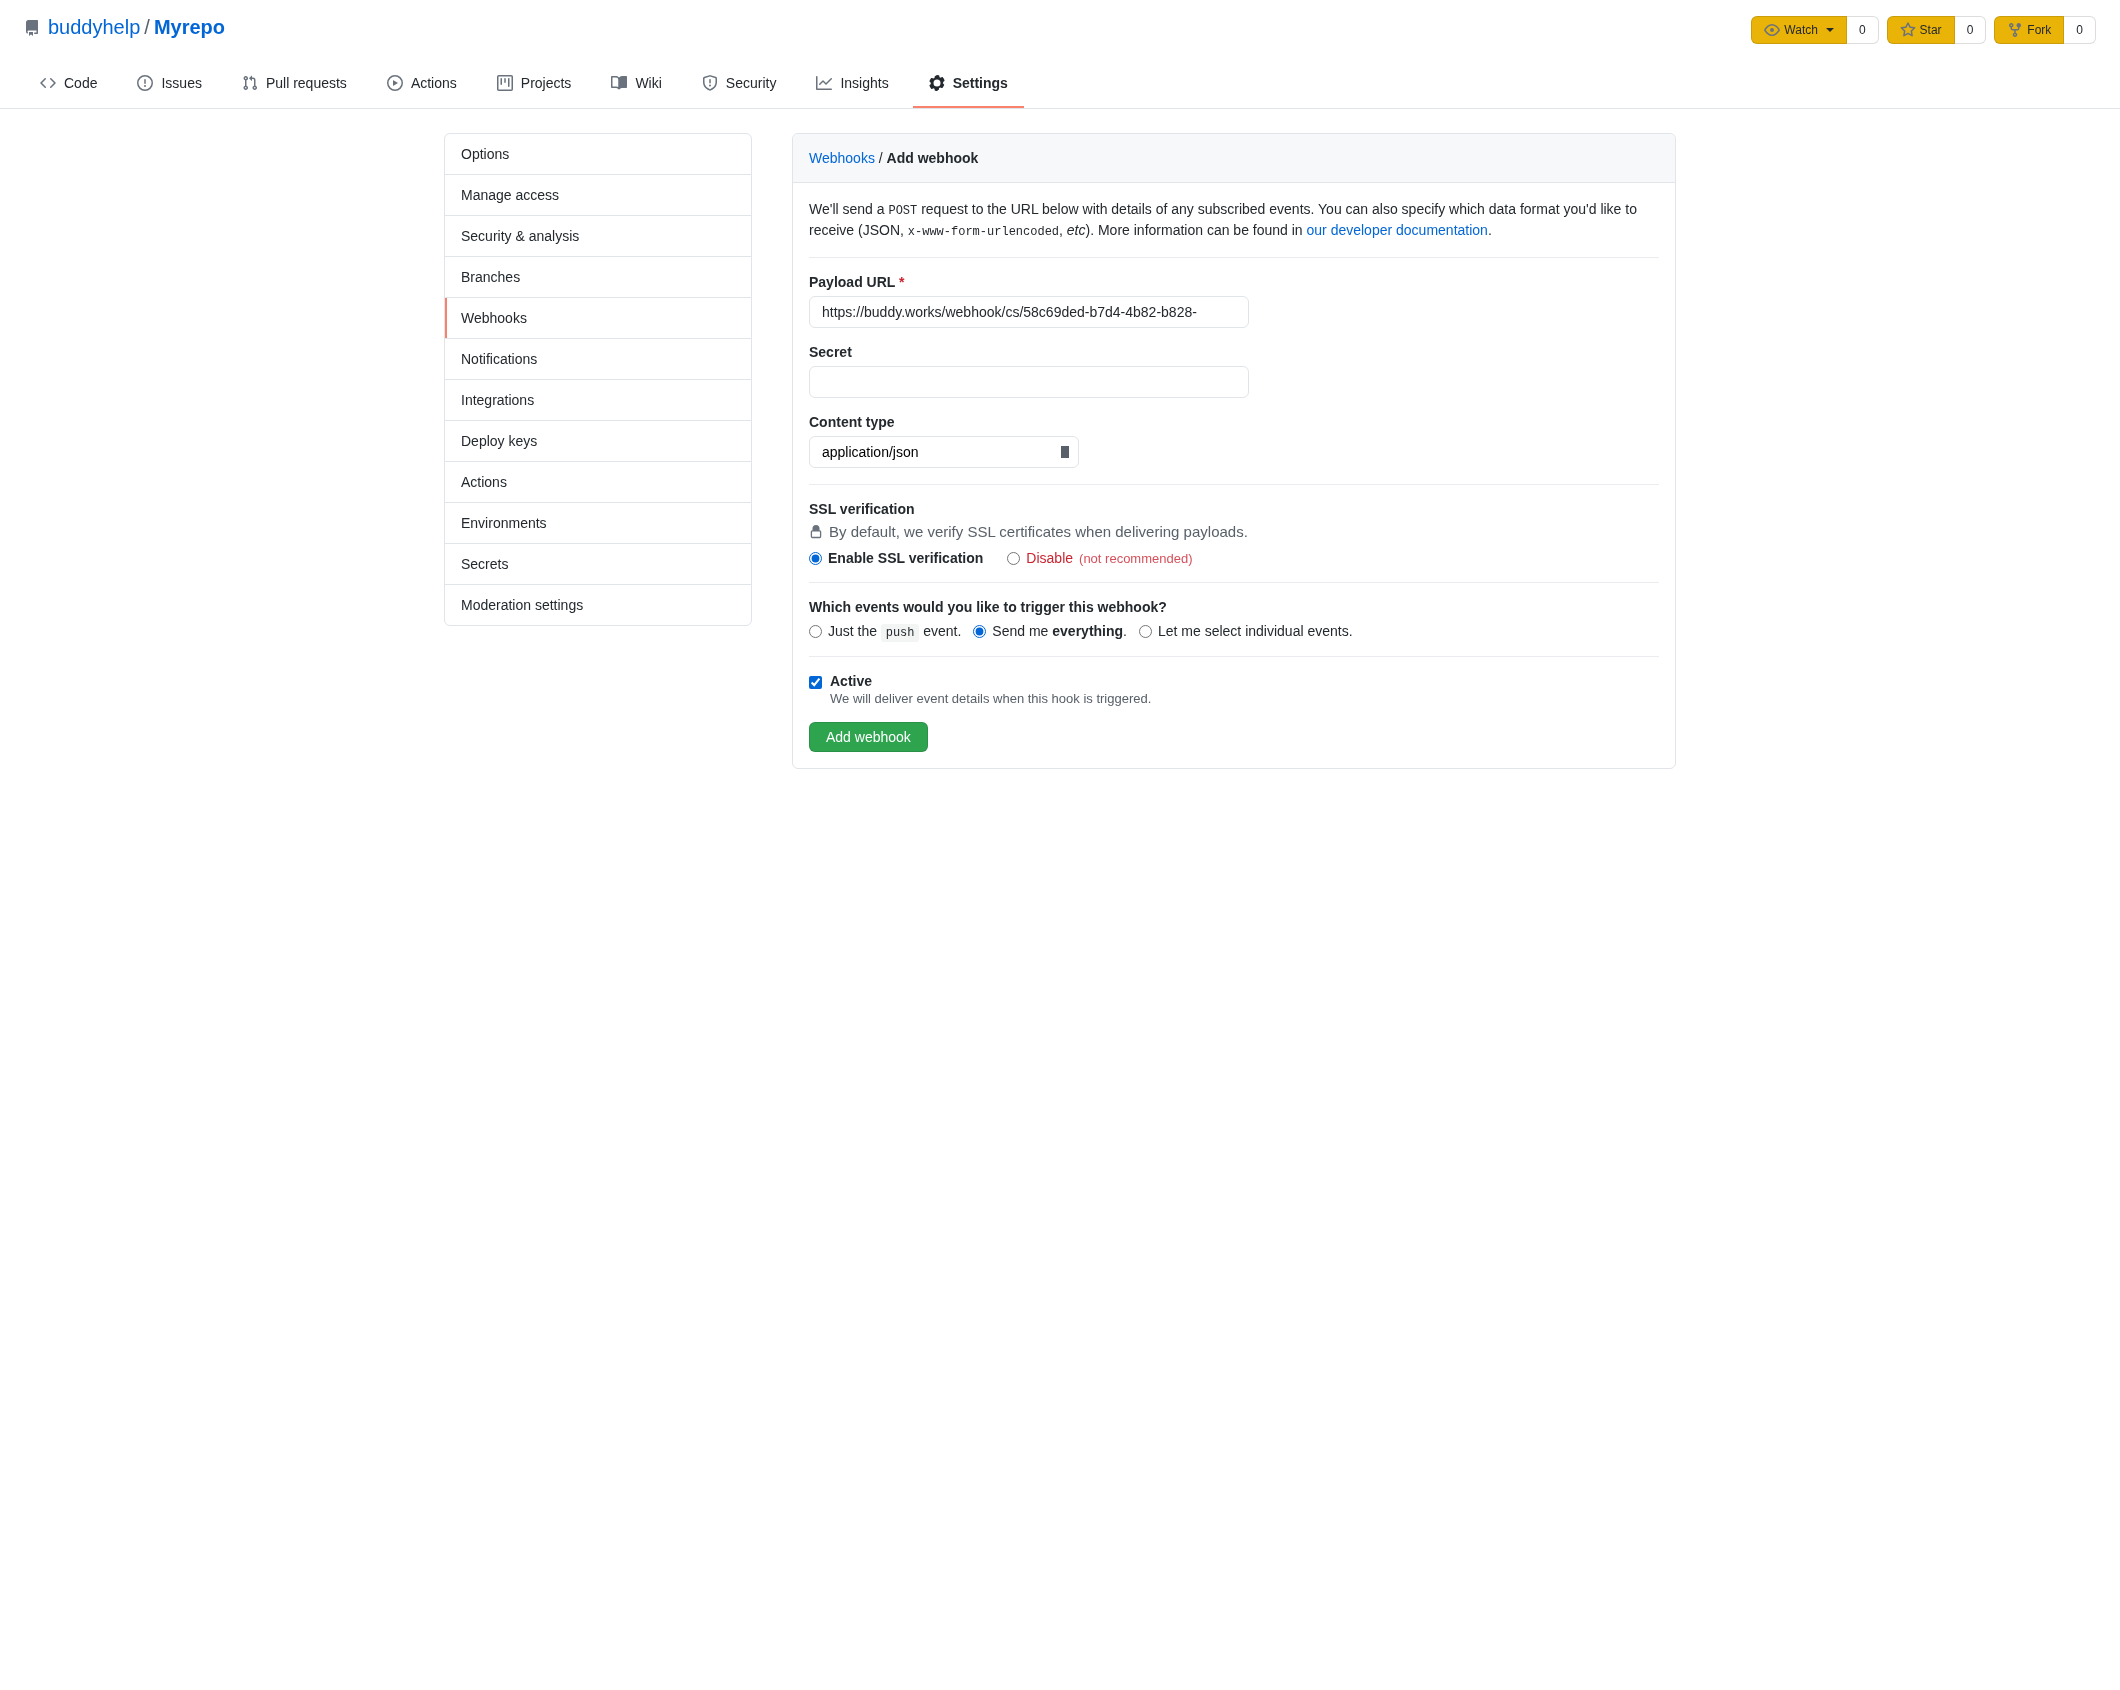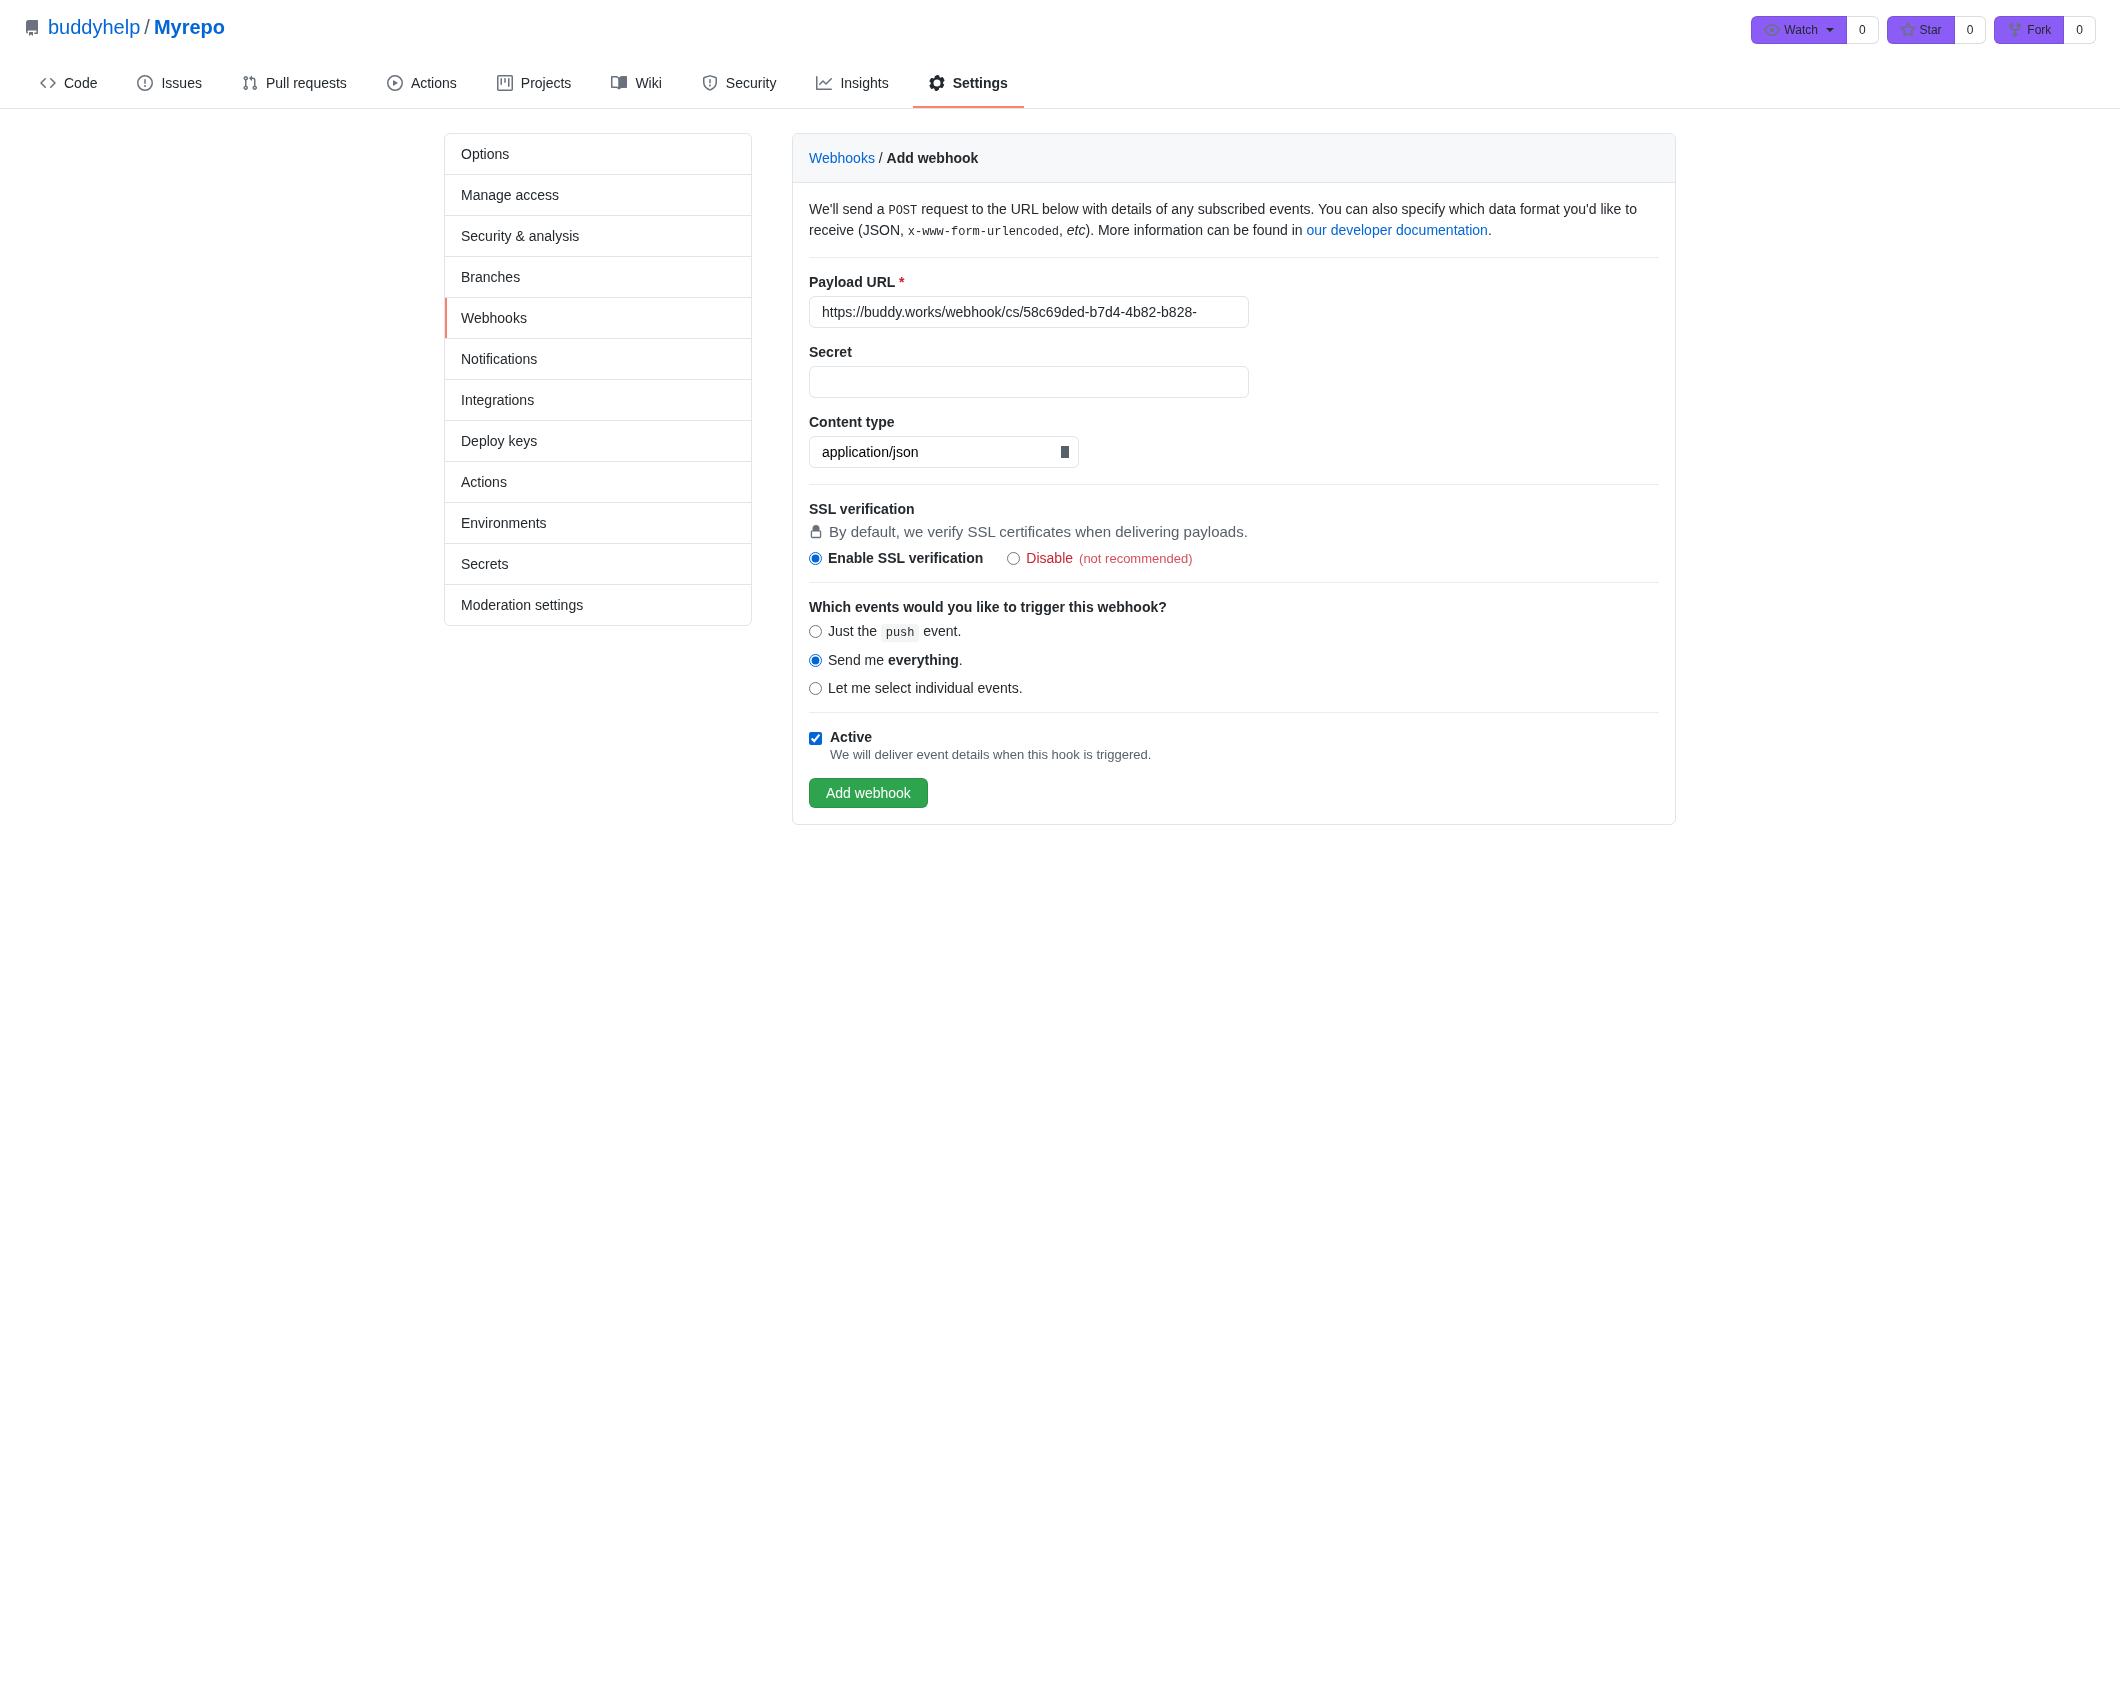--- a/index.html
+++ b/index.html
@@ -9,21 +9,21 @@
 .pagehead { padding: 16px 24px 0 24px; border-bottom: 1px solid #e1e4e8; }
 .repo-title-row { display: flex; justify-content: space-between; align-items: flex-start; margin-bottom: 16px; }
 .repo-title { display: flex; align-items: center; font-size: 20px; font-weight: 400; justify-content: space-between; }
 .repo-title .sep { margin: 0 4px; color: #586069; }
 .repo-title .repo-name { font-weight: 600; }
 .octicon { display: inline-block; vertical-align: text-bottom; fill: currentColor; }
 .repo-title .octicon { color: #6a737d; margin-right: 8px; }
 
 .pagehead-actions { display: flex; gap: 8px; list-style: none; }
 .btn-with-count { display: flex; }
-.btn-sm { font-size: 12px; padding: 3px 12px; line-height: 20px; background: #8b5cf6; border: 1px solid rgba(27,31,35,0.15); border-radius: 6px; color: #24292e; display: inline-flex; align-items: center; gap: 4px; cursor: pointer; }
+.btn-sm { font-size: 12px; padding: 3px 12px; line-height: 20px; background: #eab308; border: 1px solid rgba(27,31,35,0.15); border-radius: 6px; color: #24292e; display: inline-flex; align-items: center; gap: 4px; cursor: pointer; }
 .btn-sm .octicon { color: #6a737d; }
 .social-count { font-size: 12px; padding: 3px 12px; line-height: 20px; background: #fff; border: 1px solid rgba(27,31,35,0.15); border-left: 0; border-radius: 0 6px 6px 0; color: #24292e; }
 .btn-with-count .btn-sm { border-radius: 6px 0 0 6px; }
 .dropdown-caret { display: inline-block; width: 0; height: 0; border-left: 4px solid transparent; border-right: 4px solid transparent; border-top: 4px solid currentColor; margin-left: 4px; }
 
 .reponav { display: flex; list-style: none; gap: 8px; overflow-x: auto; }
 .reponav-item { display: flex; align-items: center; gap: 8px; padding: 8px 16px; color: #24292e; border-bottom: 2px solid transparent; font-size: 14px; line-height: 30px; cursor: pointer; }
 .reponav-item.selected { border-bottom-color: #f9826c; font-weight: 600; }
 .reponav-item .octicon { color: #6a737d; }
 .reponav-item.selected .octicon { color: #24292e; }
@@ -61,21 +61,21 @@
 h3.section { font-size: 14px; font-weight: 600; margin-bottom: 6px; }
 .note { color: #586069; font-size: 15px; display: flex; align-items: center; gap: 6px; }
 .note .octicon { color: #6a737d; }
 
 .radio-row { display: flex; gap: 24px; margin-top: 10px; align-items: center; }
 .radio-label { display: flex; align-items: center; gap: 6px; font-size: 14px; cursor: pointer; }
 .radio-label input { accent-color: #0366d6; }
 .text-red { color: #cb2431; }
 .text-muted { color: #6a737d; font-size: 13px; }
 
-.event-list { list-style: none; display: flex; flex-direction: column; gap: 12px; margin-top: 8px; }
+.event-list { list-style: none; display: flex; flex-direction: row; gap: 12px; margin-top: 8px; }
 .event-list .radio-label { font-weight: 400; }
 
 .checkbox-row { display: flex; gap: 8px; align-items: flex-start; }
 .checkbox-row input { margin-top: 3px; accent-color: #0366d6; }
 .checkbox-row .lbl strong { font-weight: 600; }
 .checkbox-row .desc { color: #586069; font-size: 13px; margin-top: 2px; }
 
 .btn-primary { background: #2ea44f; color: #fff; border: 1px solid rgba(27,31,35,0.15); padding: 6px 16px; font-size: 14px; font-weight: 500; border-radius: 6px; cursor: pointer; margin-top: 16px; }
 </style>
 </head>

